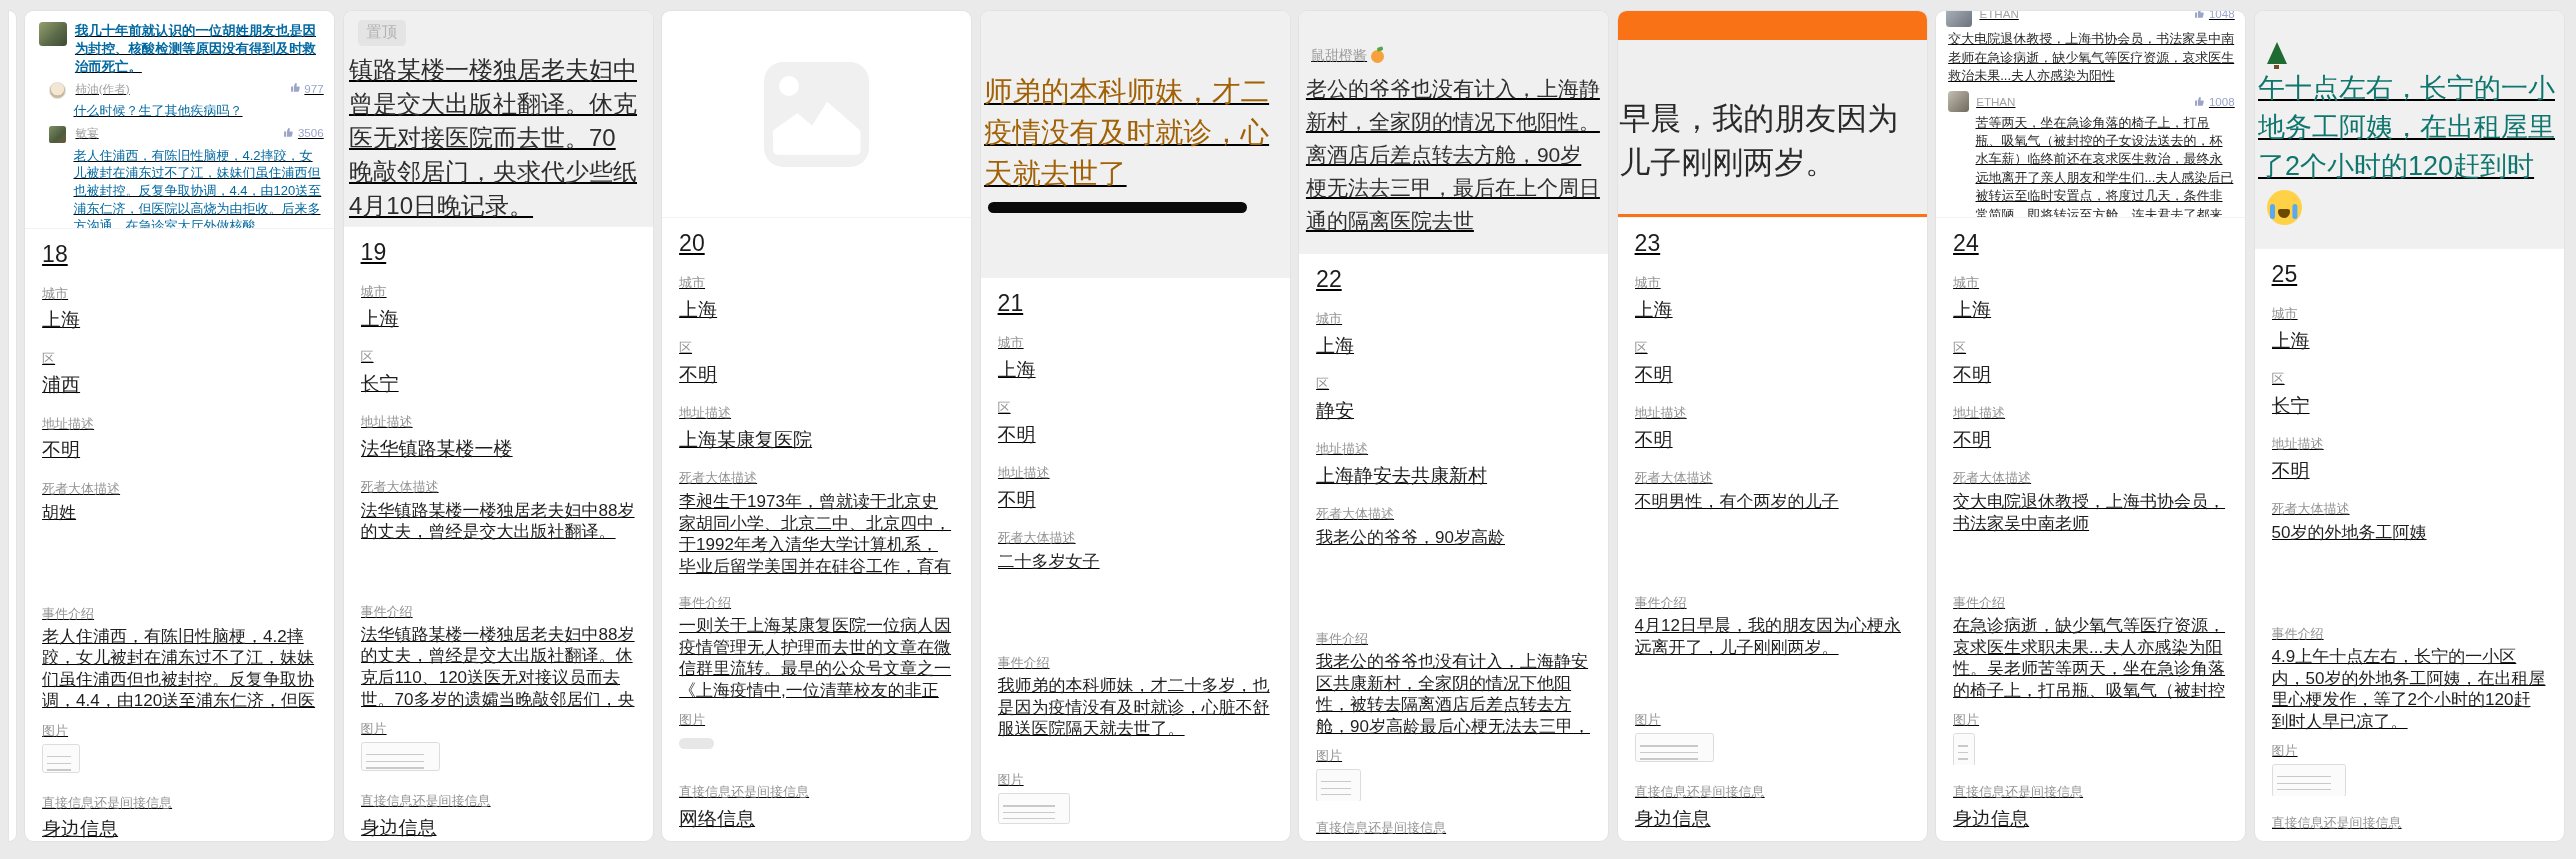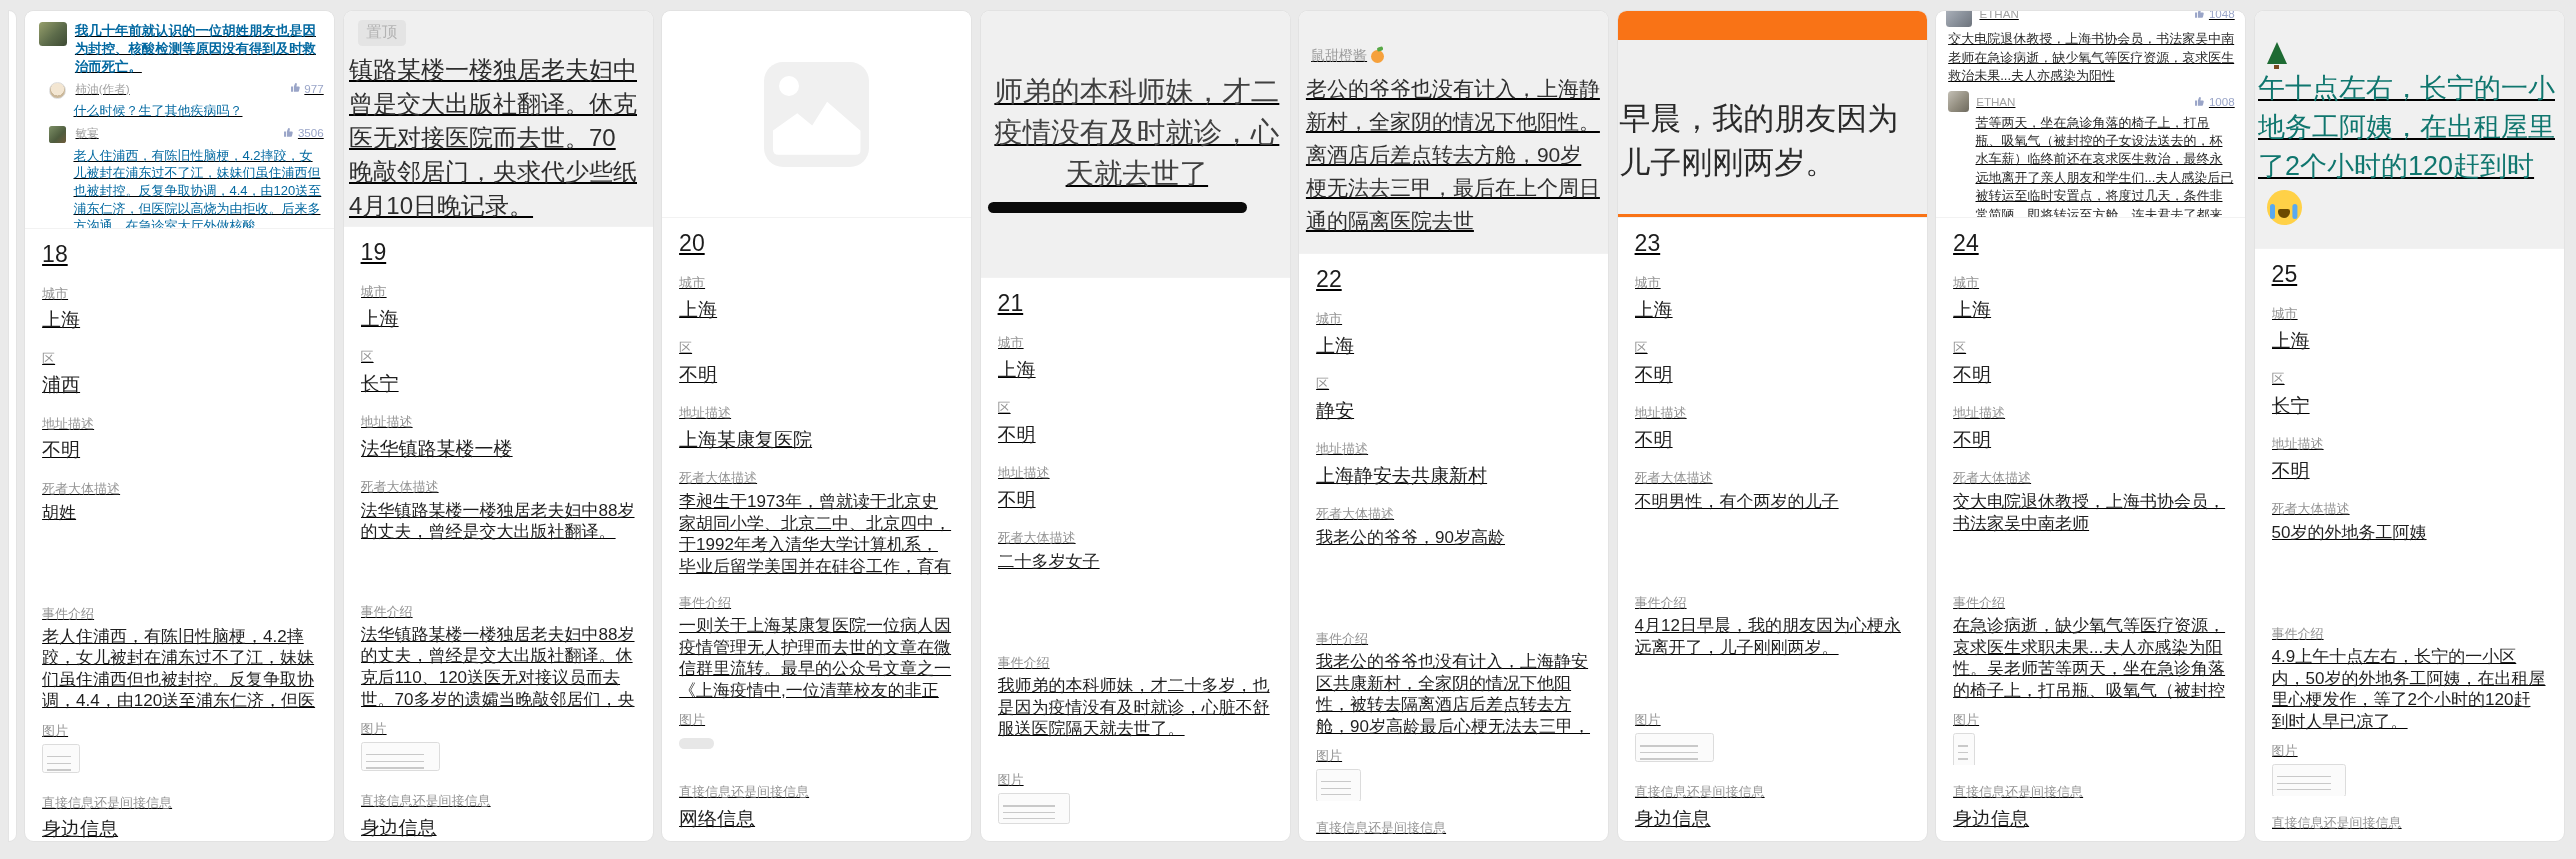--- a/index.html
+++ b/index.html
@@ -36,21 +36,21 @@
   .badge{display:inline-block;background:#e4e4e4;color:#b3b3b3;font-size:15.5px;padding:2.6px 8.6px;border-radius:4.3px;}
   .s19 .big{margin-top:7px;margin-left:-8.6px;font-size:24px;line-height:34px;color:#2e2e2e;white-space:nowrap;}
   
   .s20{display:flex;align-items:center;justify-content:center;}
   .ph{width:105px;height:105px;background:#f0f0f0;border-radius:19px;position:relative;overflow:hidden;}
   .ph .dot{position:absolute;left:14.7px;top:14px;width:20px;height:20px;border-radius:50%;background:#fff;}
   .ph .mtn{position:absolute;left:8.6px;right:8.6px;bottom:12px;height:53px;background:#fff;border-radius:5.2px;
            clip-path:polygon(0 100%,0 55%,28% 22%,45% 45%,62% 0,100% 55%,100% 100%);}
   
   .s21{padding:60px 0 0 7px;}
-  .s21 .big{font-size:28.5px;line-height:41px;color:#404040;white-space:nowrap;margin-left:-3.5px;text-align:center;}
+  .s21 .big{font-size:28.5px;line-height:41px;color:#a16207;white-space:nowrap;margin-left:-3.5px;}
   .blackbar{width:259px;height:11.2px;border-radius:6px;background:#0a0a0a;margin-top:7.8px;}
   
   .s22{padding:36px 0 0 12px;}
   .s22 .uline{font-size:14px;color:#9c9c9c;display:flex;align-items:center;gap:4.3px;}
   .s22 .big{margin-top:7px;margin-left:-5.2px;font-size:21px;line-height:33px;color:#303030;white-space:nowrap;}
   .icon-orange{display:inline-block;width:13px;height:13px;border-radius:50%;background:#f6a13c;position:relative;}
   .icon-orange::before{content:"";position:absolute;top:-2.6px;left:5.2px;width:6px;height:3.5px;background:#57a845;border-radius:1.7px;transform:rotate(-18deg);}
   
   .s23{background:#f97316;padding:0;}
   .s23 .band{position:absolute;left:0;right:0;top:28.5px;height:174px;background:#efefef;padding:57px 0 0 8.6px;box-sizing:border-box;}

